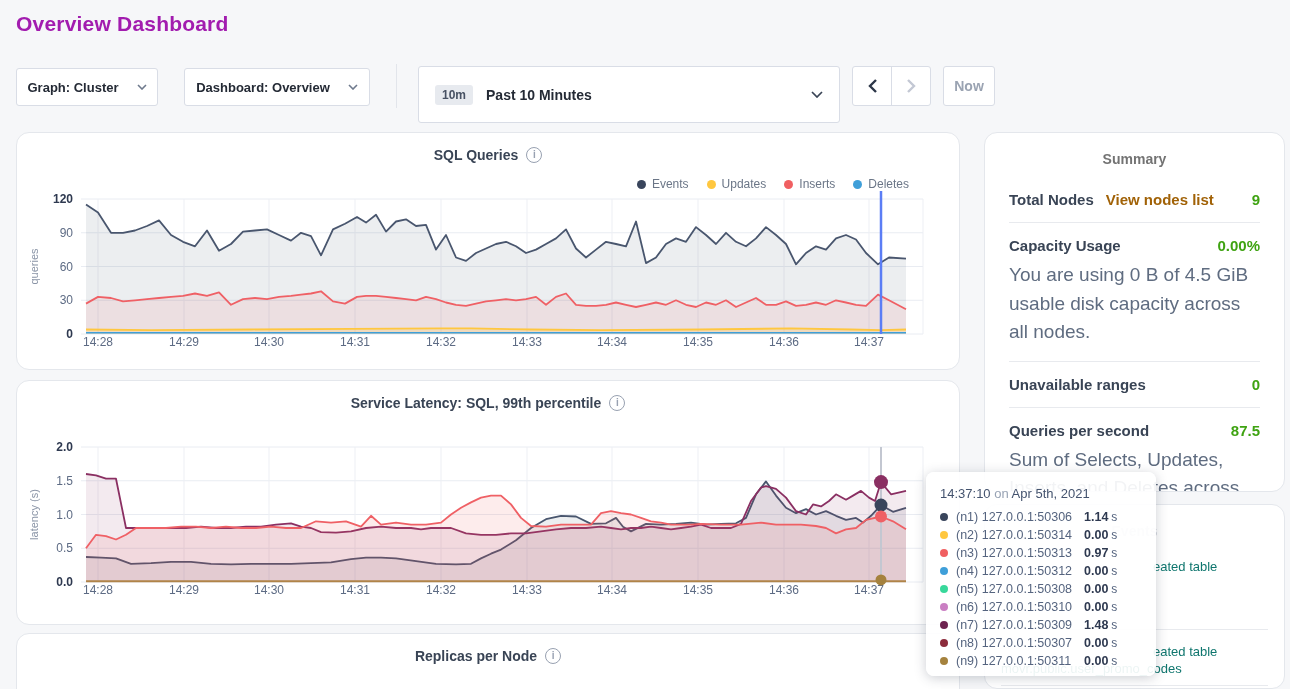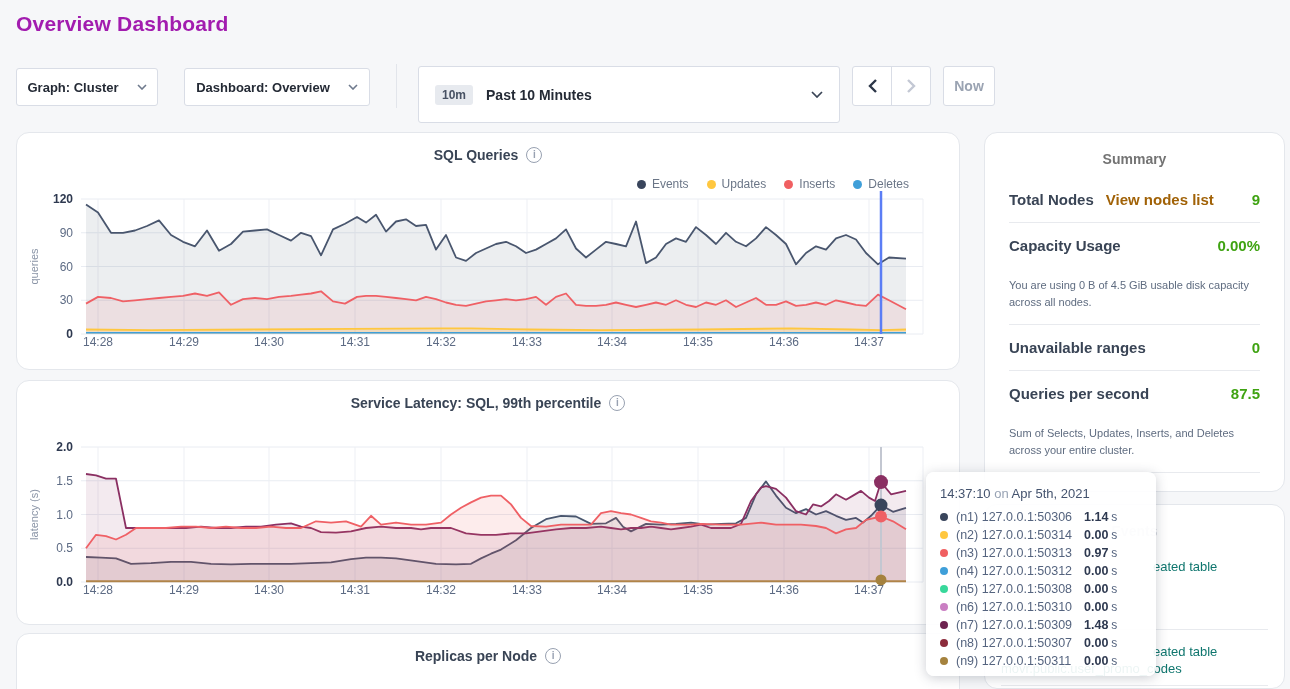--- a/index.html
+++ b/index.html
@@ -48,21 +48,21 @@
   .chart-svg { position:absolute; left:0; top:0; font-family:inherit; }
   #sql-legend { position:absolute; top:44px; right:50px; display:flex; gap:18px; align-items:center; }
   .legend-item { display:flex; gap:6px; align-items:center; font-size:12px; color:#6b7687; cursor:pointer; }
   .legend-dot { width:9px; height:9px; border-radius:50%; }
 
   
   .sum-title { text-align:center; font-size:14px; font-weight:700; color:#737373; margin-bottom:24px; }
   .sum-row { display:flex; align-items:baseline; font-size:15px; font-weight:700; color:#394455; }
   .sum-link { color:#a16207; margin-left:12px; font-size:15px; font-weight:700; text-decoration:none; cursor:pointer; }
   .sum-value { margin-left:auto; color:#3fa312; }
-  .sum-desc { font-size:11px; font-weight:400; color:#5f6c80; line-height:1.5; margin-top:23px; }
+  .sum-desc { font-size:19px; font-weight:400; color:#5f6c80; line-height:1.5; margin-top:7px; }
   .sum-div { height:1px; background:#e8eaee; margin:14px 0; }
 
   
   .ev-title { position:absolute; top:18px; left:0; right:0; text-align:center; font-size:14px; font-weight:700; color:#d4d8df; }
   .ev-frag { position:absolute; font-size:13px; color:#0f766e; white-space:nowrap; }
   #ev-frag-1 { left:168px; top:54px; }
   #ev-frag-2 { left:168px; top:139px; }
   #ev-frag-3 { left:16px;  top:156px; }
   .ev-div { position:absolute; left:16px; right:16px; height:1px; background:#e8eaee; }
   #ev-div-1 { top:124px; } #ev-div-2 { top:180px; }

